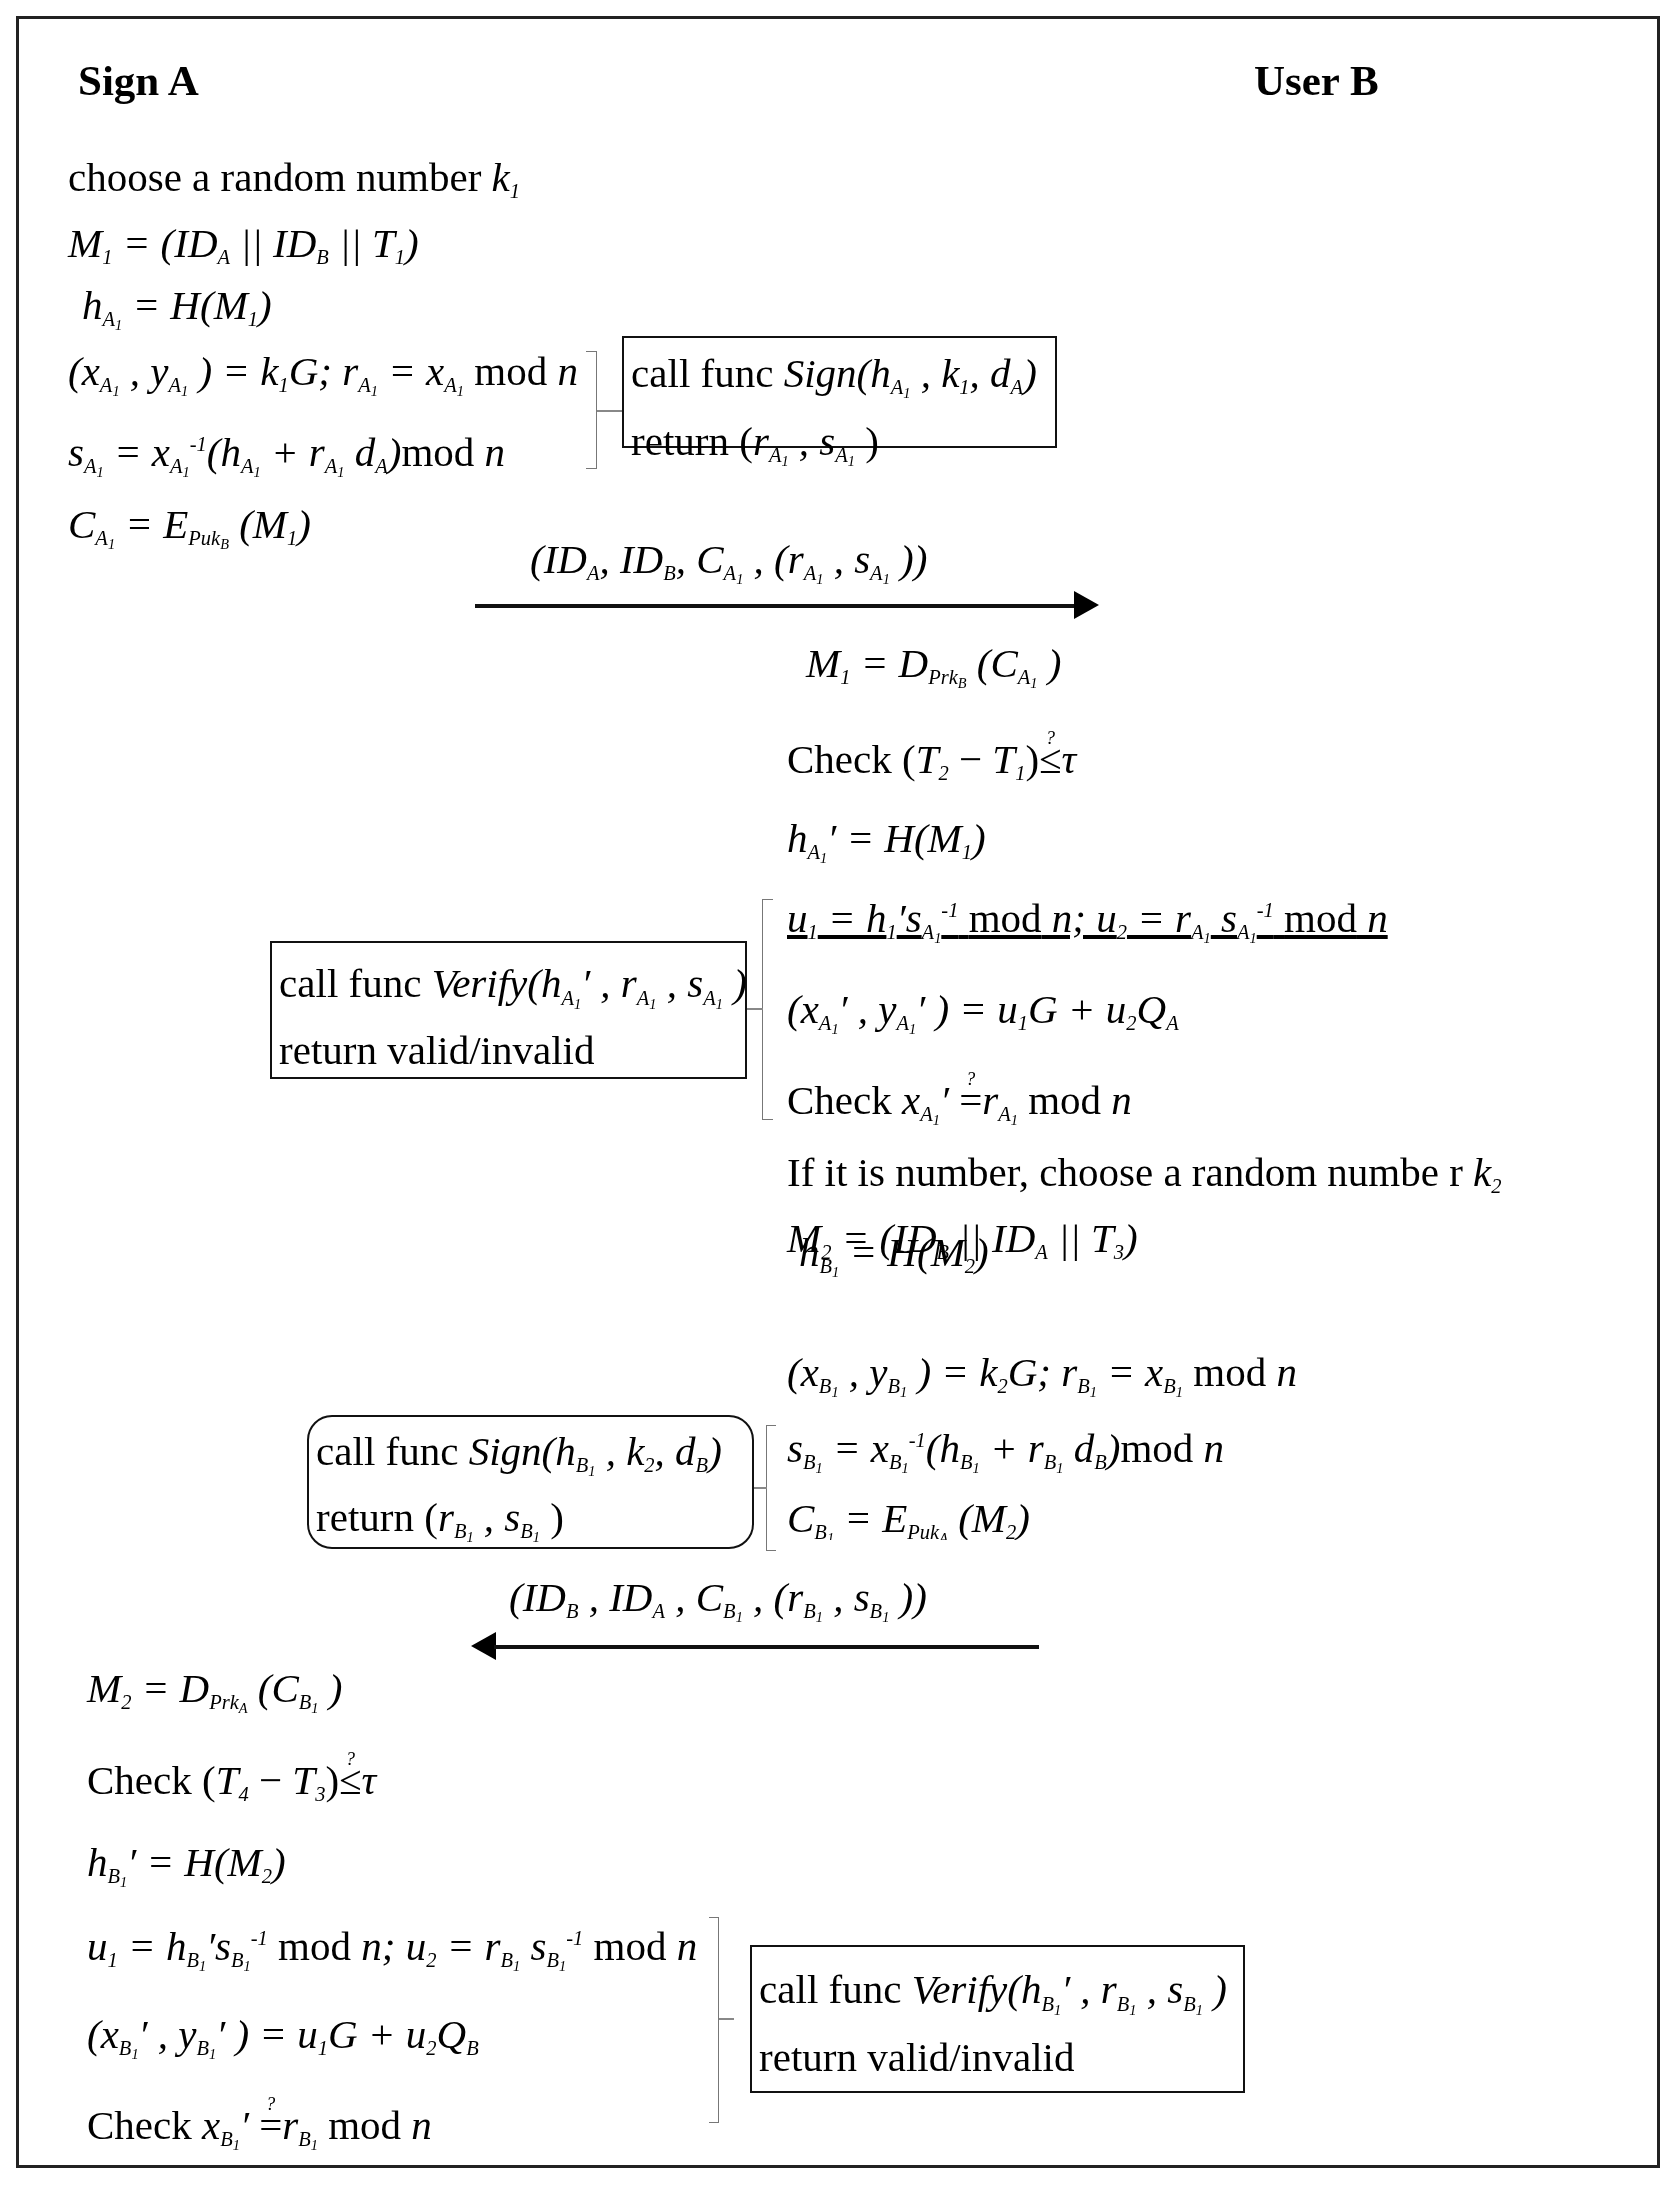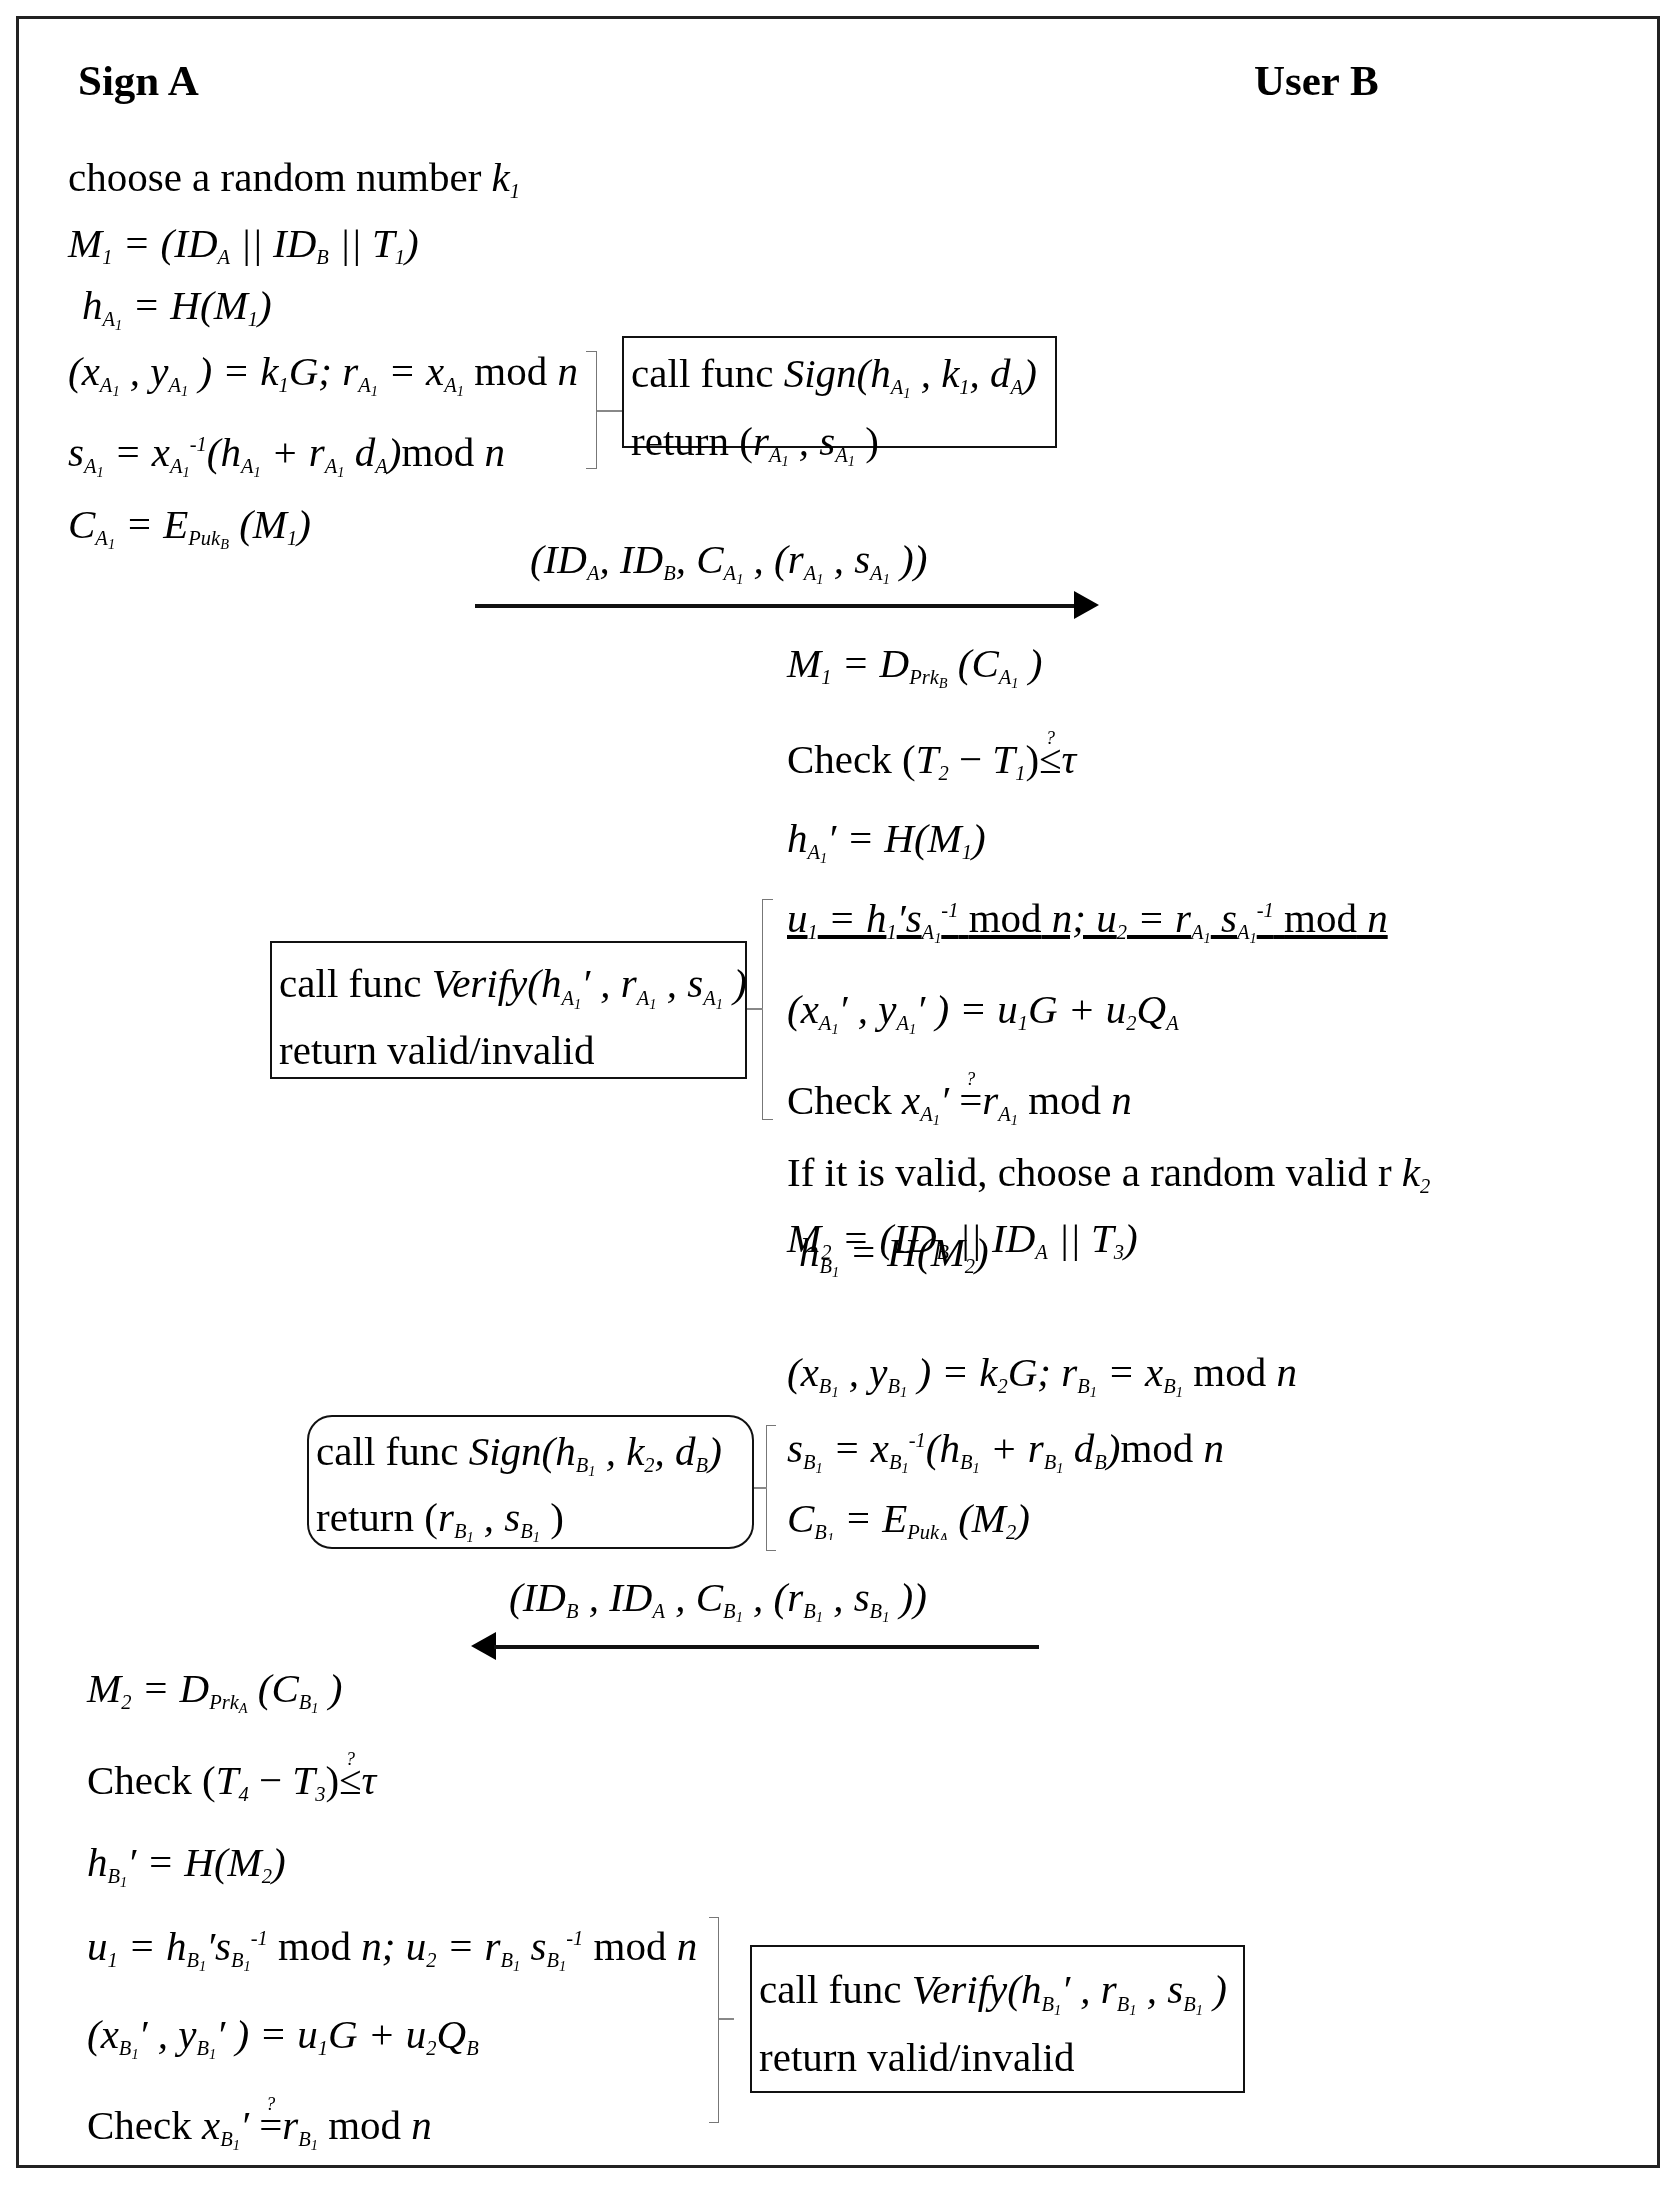--- a/index.html
+++ b/index.html
@@ -66,21 +66,21 @@
     return (<i>r<sub>A<sub>1</sub></sub> , s<sub>A<sub>1</sub></sub></i> )
   </div>
 </div>
 
 <div class="ln m" style="left:530px; top:539px;">
   (ID<sub>A</sub>, ID<sub>B</sub>, C<sub>A<sub>1</sub></sub> , (r<sub>A<sub>1</sub></sub> , s<sub>A<sub>1</sub></sub> ))
 </div>
 <div class="arrow" style="left:475px; top:604px; width:601px;"></div>
 <div class="arrow-head-r" style="left:1074px; top:591px;"></div>
 
-<div class="ln m" style="left:787px; top:643px;">
+<div class="ln m" style="left:806px; top:643px;">
   M<sub>1</sub> = D<sub>Prk<sub>B</sub></sub> (C<sub>A<sub>1</sub></sub> )
 </div>
 <div class="ln" style="left:787px; top:739px;">
   Check (<i>T</i><sub>2</sub> − <i>T</i><sub>1</sub>)<span class="q">≤</span><i>τ</i>
 </div>
 <div class="ln m" style="left:787px; top:818px;">
   h<sub>A<sub>1</sub></sub>′ = H(M<sub>1</sub>)
 </div>
 
 <div class="bracket left" style="left:762px; top:899px; width:11.2px; height:221px;"></div>
@@ -97,21 +97,21 @@
 </div>
 
 <div class="box" style="left:270px; top:941px; width:477px; height:138px;">
   <div class="ln" style="top:20.4px;">
     <span>call func </span><i>Verify</i><i>(h<sub>A<sub>1</sub></sub>′ , r<sub>A<sub>1</sub></sub> , s<sub>A<sub>1</sub></sub> )</i>
   </div>
   <div class="ln" style="top:87px;">return valid/invalid</div>
 </div>
 
 <div class="ln" style="left:787px; top:1152px;">
-  <span>If it is valid, choose a random valid r </span><i>k</i><sub>2</sub>
+  <span>If it is number, choose a random numbe r </span><i>k</i><sub>2</sub>
 </div>
 <div class="ln m" style="left:787px; top:1218px;">
   M<sub>2</sub> = (ID<sub>B</sub> || ID<sub>A</sub> || T<sub>3</sub>)
 </div>
 <div class="ln m" style="left:787px; top:1232px;margin-left:12px;">
   h<sub>B<sub>1</sub></sub> = H(M<sub>2</sub>)
 </div>
 <div class="ln m" style="left:787px; top:1352px;">
   (x<sub>B<sub>1</sub></sub> , y<sub>B<sub>1</sub></sub> ) = k<sub>2</sub>G; r<sub>B<sub>1</sub></sub> = x<sub>B<sub>1</sub></sub> <span style="font-style:normal">mod</span> n
 </div>

